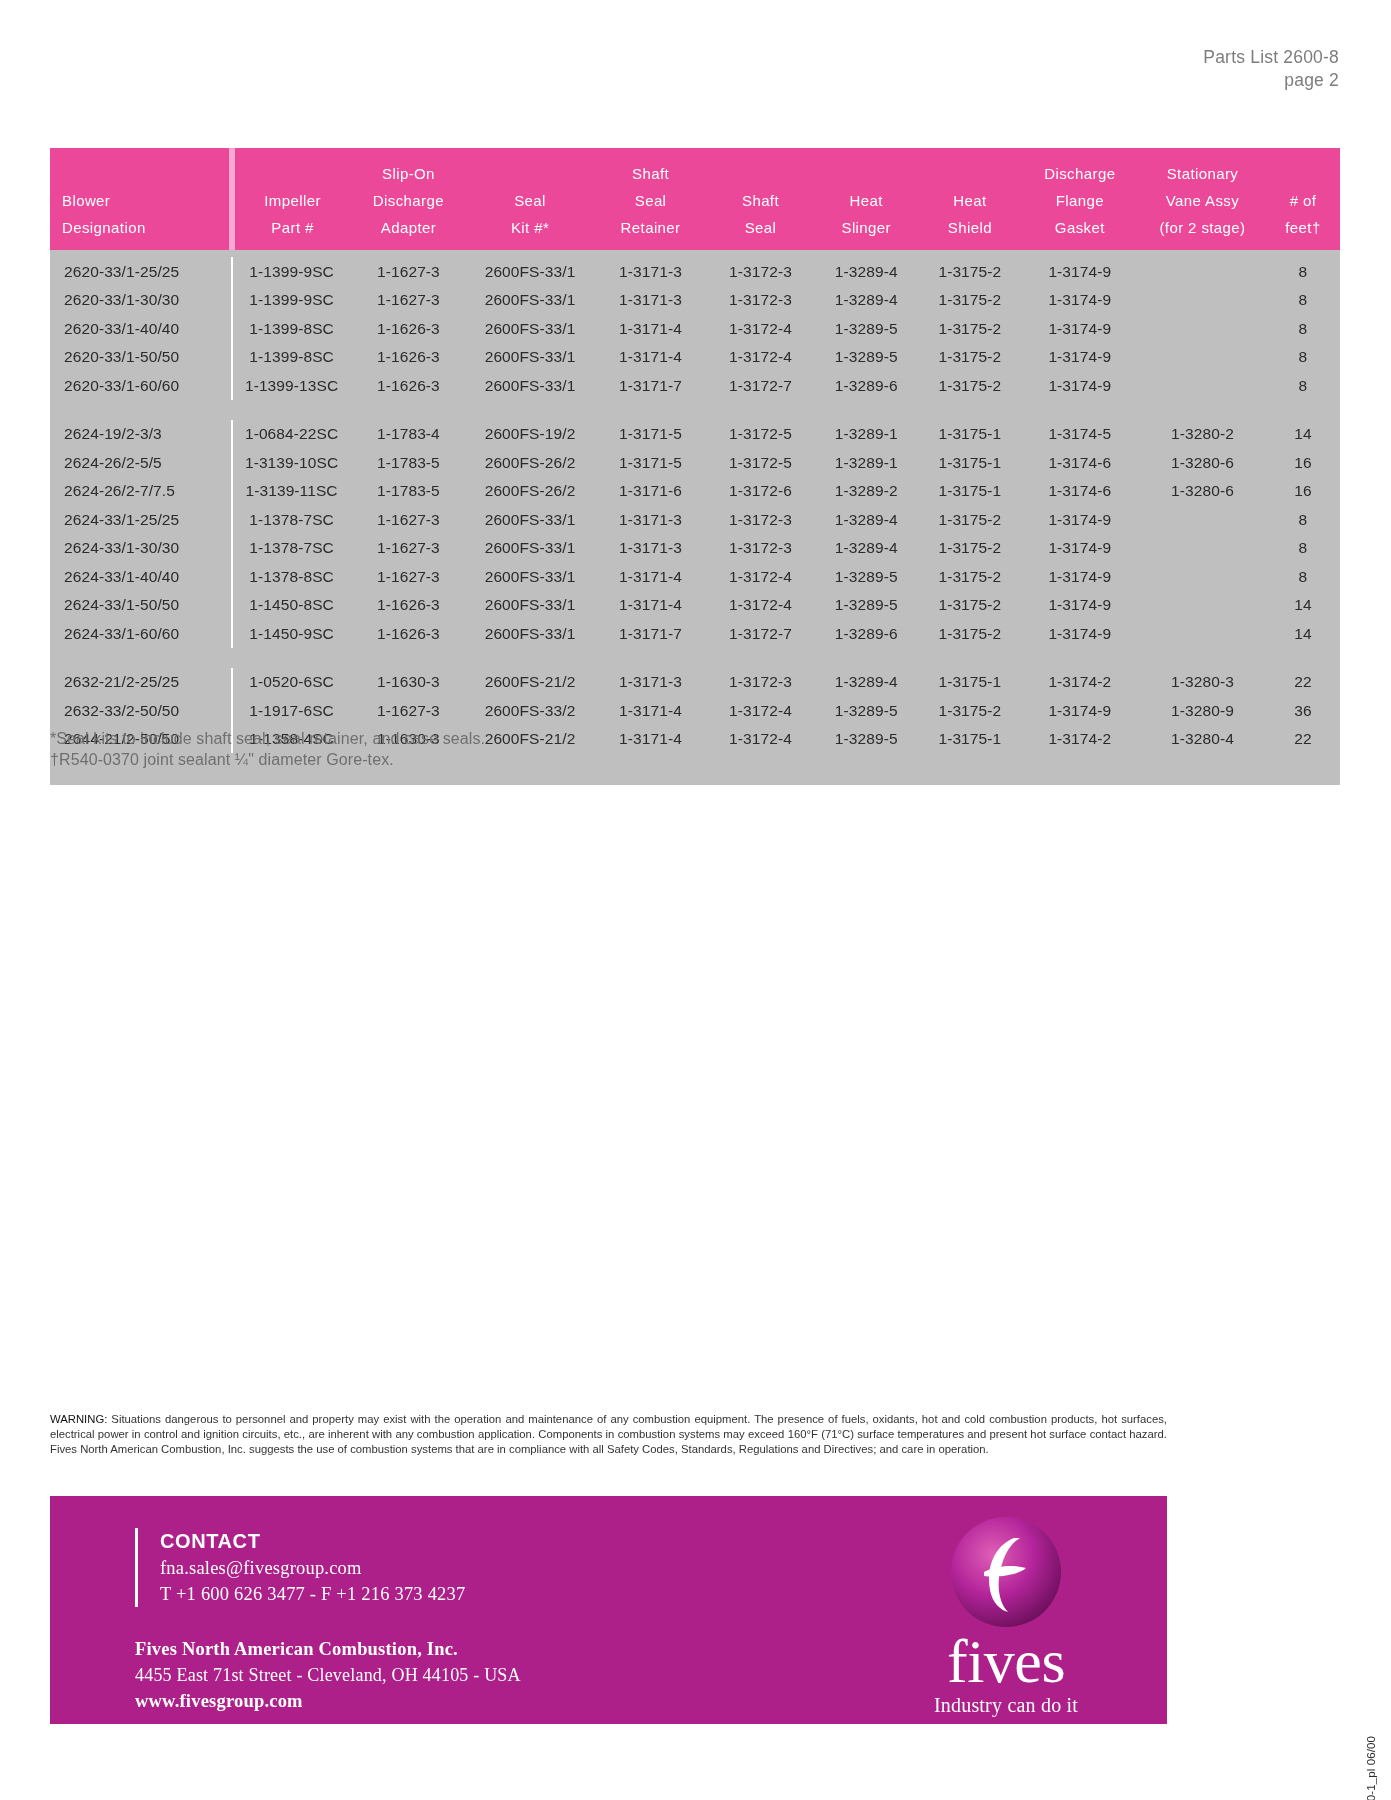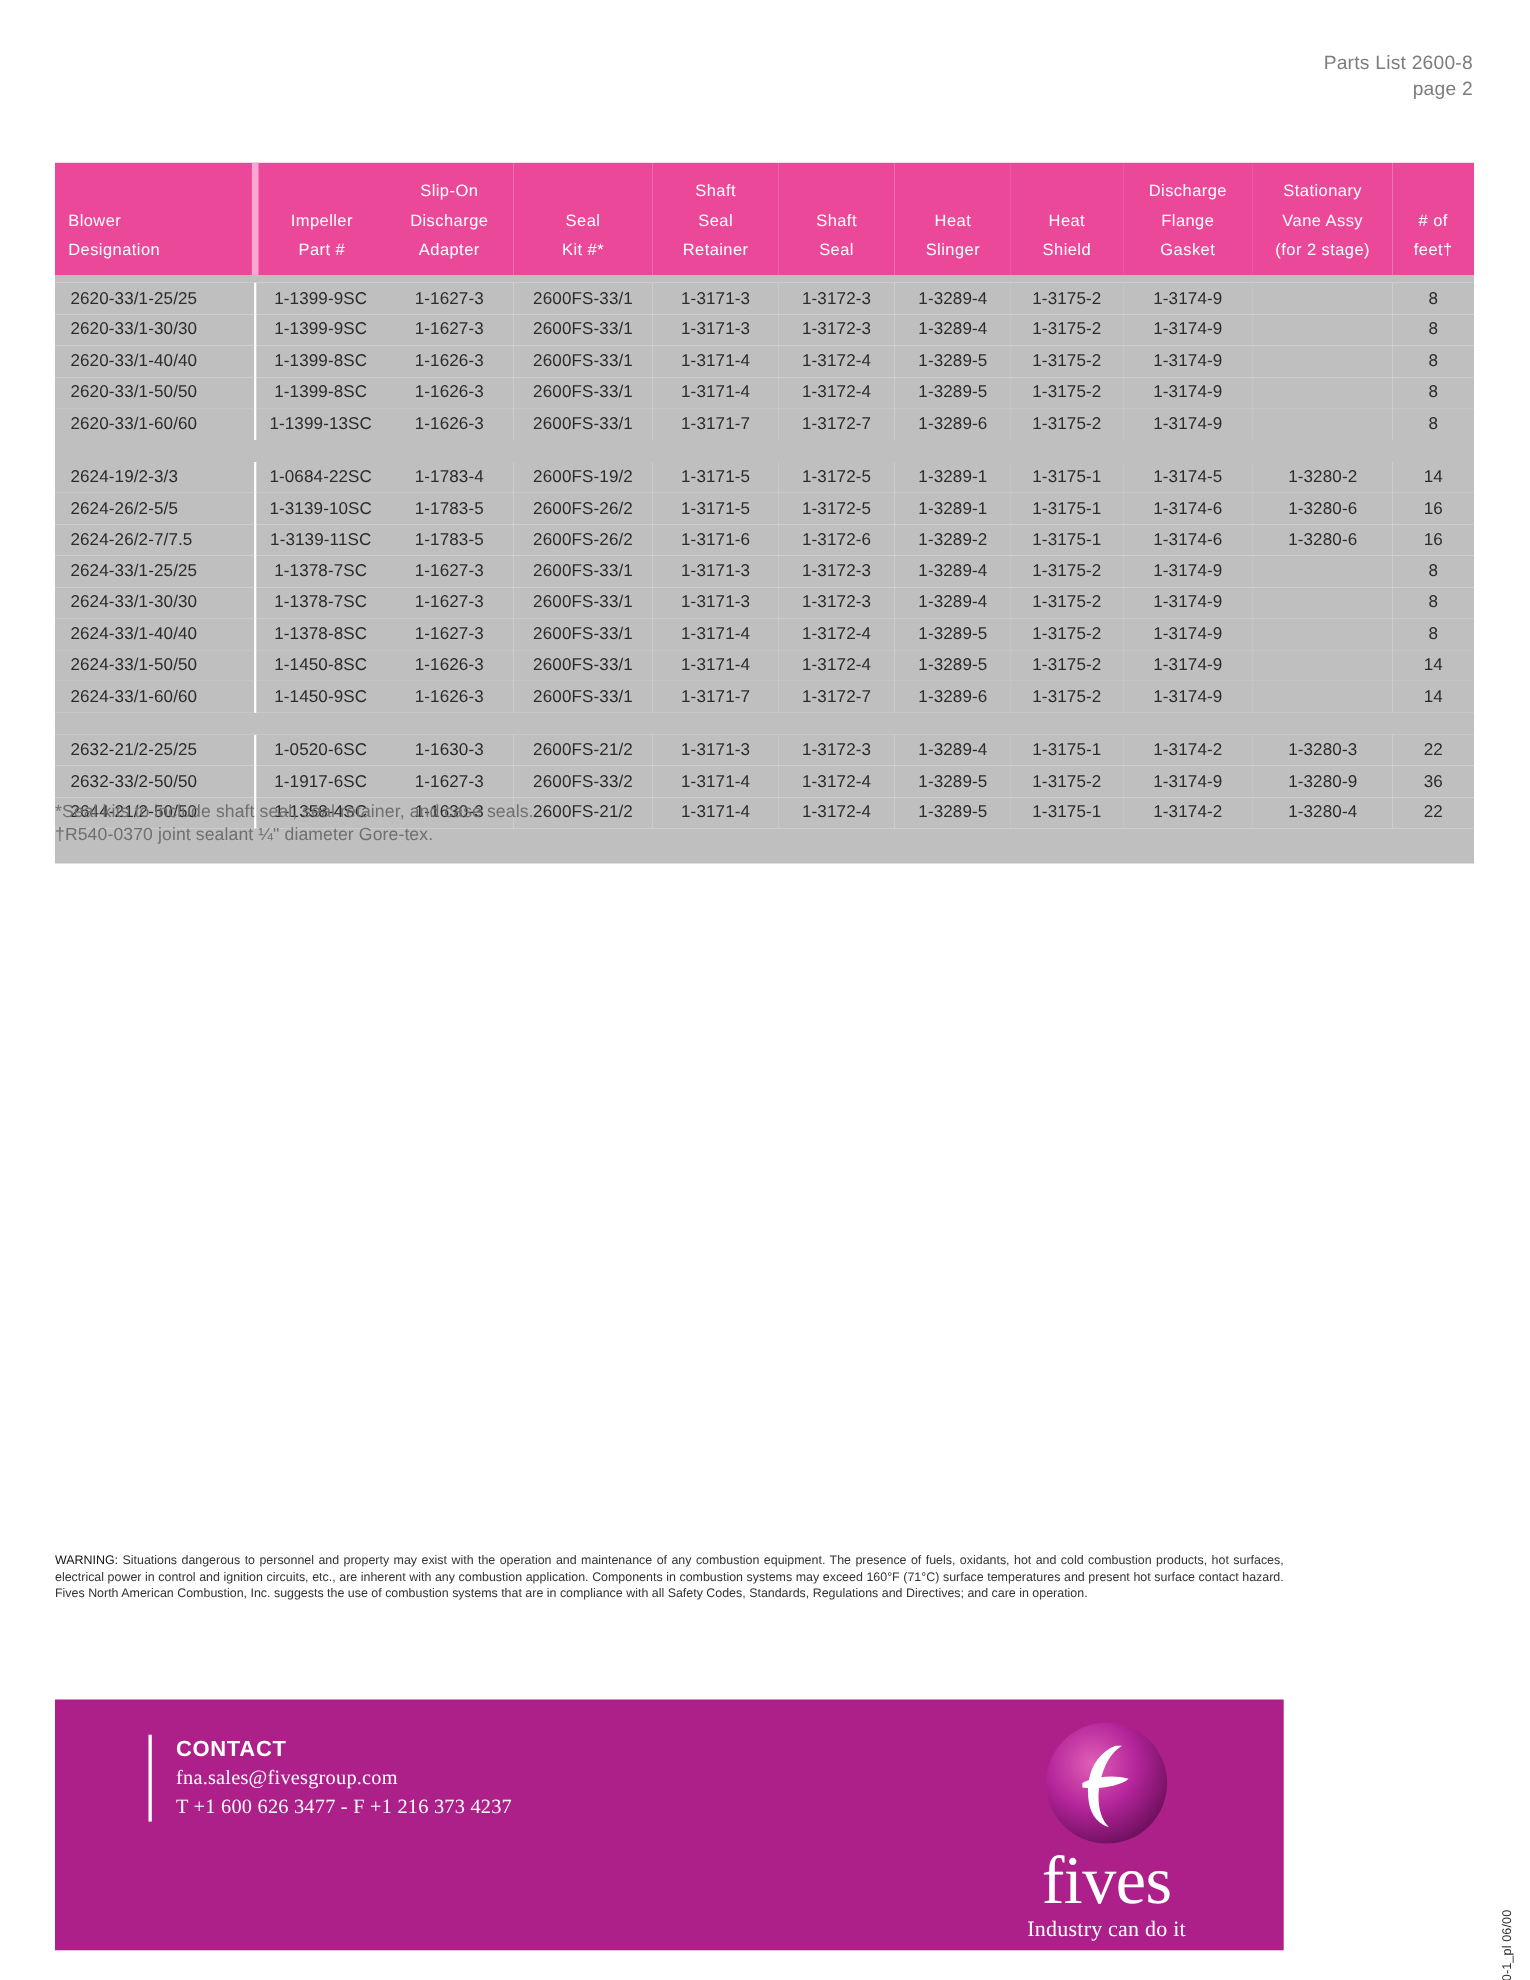--- a/index.html
+++ b/index.html
@@ -118,21 +118,21 @@
     line-height: 15.2px;
     color: #333333;
     text-align: justify;
   }
   .warning b { font-weight: normal; color: #111; }
 
   
   .footer {
     position: absolute;
     left: 50px;
-    top: 1545px;
+    top: 1496px;
     width: 1117px;
     height: 228px;
     background: #ad2089;
     color: #ffffff;
     overflow: hidden;
   }
   .contact-block {
     position: absolute;
     left: 85px;
     top: 32px;
@@ -498,20 +498,25 @@
   <b>WARNING:</b><span> Situations dangerous to personnel and property may exist with the operation and maintenance of any combustion equipment. The presence of fuels, oxidants, hot and cold combustion products, hot surfaces, electrical power in control and ignition circuits, etc., are inherent with any combustion application. Components in combustion systems may exceed 160°F (71°C) surface temperatures and present hot surface contact hazard. Fives North American Combustion, Inc. suggests the use of combustion systems that are in compliance with all Safety Codes, Standards, Regulations and Directives; and care in operation.</span>
 </div>
 
 <div class="footer">
   <div class="contact-block">
     <div class="contact-title">CONTACT</div>
     <div class="contact-line">fna.sales@fivesgroup.com</div>
     <div class="contact-line">T +1 600 626 3477 - F +1 216 373 4237</div>
   </div>
 
+  <div class="company-block">
+    <div class="company-name">Fives North American Combustion, Inc.</div>
+    <div class="company-addr">4455 East 71st Street - Cleveland, OH 44105 - USA</div>
+    <div class="company-web">www.fivesgroup.com</div>
+  </div>
 
   <div class="logo-wrap">
     <svg class="logo-circle" width="112" height="112" viewBox="0 0 112 112">
       <defs>
         <radialGradient id="gsphere" cx="38%" cy="34%" r="78%">
           <stop offset="0%" stop-color="#e05fb6"></stop>
           <stop offset="48%" stop-color="#b3249a"></stop>
           <stop offset="100%" stop-color="#5d0b4e"></stop>
         </radialGradient>
       </defs>

